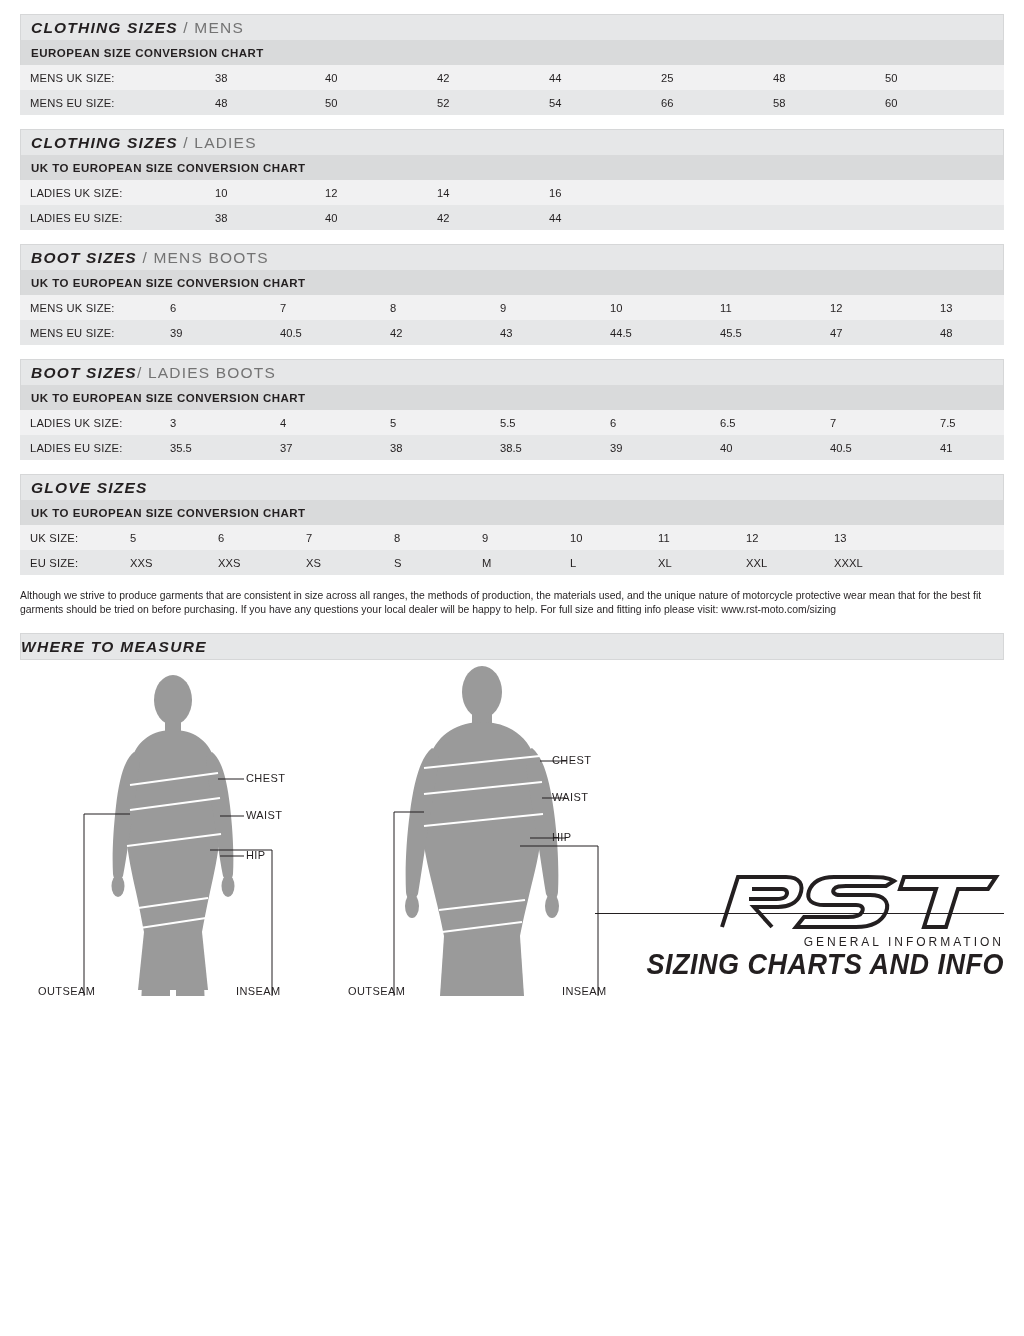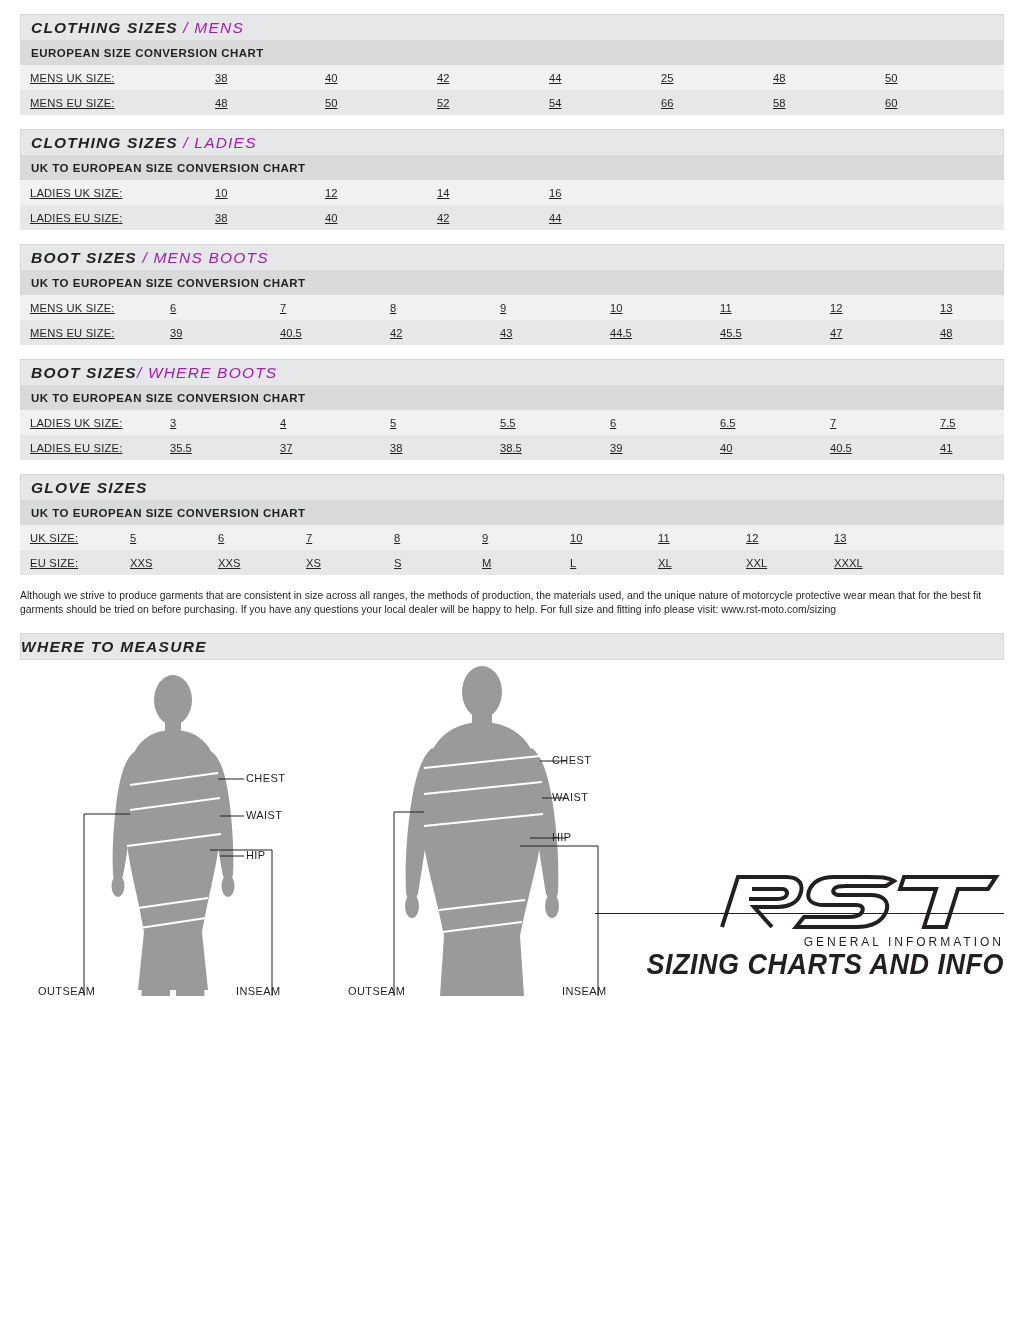--- a/index.html
+++ b/index.html
@@ -32,45 +32,44 @@
   }
   .sec-head .t1 {
     font-style: italic;
     font-weight: bold;
     font-size: 15.5px;
     letter-spacing: 1.2px;
     color: #231f20;
     white-space: pre;
   }
   .sec-head .t2 {
-    font-style: italic;
     font-weight: normal;
     font-size: 15.5px;
     letter-spacing: 1.2px;
-    color: #a21caf;
+    color: #737373;
     white-space: pre;
   }
   .sub-head {
     background: #d9dadb;
     height: 25px;
     display: flex;
     align-items: center;
     padding-left: 10px;
     font-weight: bold;
     font-size: 11.5px;
     letter-spacing: .5px;
     border-left: 1px solid #d6d7d8;
     border-right: 1px solid #d6d7d8;
   }
   table.size {
     width: 100%;
     border-collapse: collapse;
     font-size: 11.2px;
   }
-  table.size tr { height: 25px; text-decoration: underline; }
+  table.size tr { height: 25px; }
   table.size tr.odd  td { background: #f1f1f2; }
   table.size tr.even td { background: #e6e7e8; margin-left: 35px; }
   table.size td {
     padding: 0 0 0 10px;
     border: none;
     white-space: nowrap;
     color: #231f20;
   }
   table.size td.lbl { letter-spacing: .2px; }
 
@@ -235,21 +234,21 @@
           <td>47</td>
           <td>48</td>
         </tr>
       </tbody>
         </table>
     </div>
 
     <div class="section">
       <div class="sec-head">
         <span class="t1">BOOT SIZES</span>
-        <span class="t2">/ WHERE BOOTS</span>
+        <span class="t2">/ LADIES BOOTS</span>
       </div>
       <div class="sub-head">UK TO EUROPEAN SIZE CONVERSION CHART</div>
       <table class="size">
         <tbody>
             <tr class="odd">
           <td class="lbl" style="width:140px">LADIES UK SIZE:</td>
           <td style="width:110px">3</td>
           <td style="width:110px">4</td>
           <td style="width:110px">5</td>
           <td style="width:110px">5.5</td>

